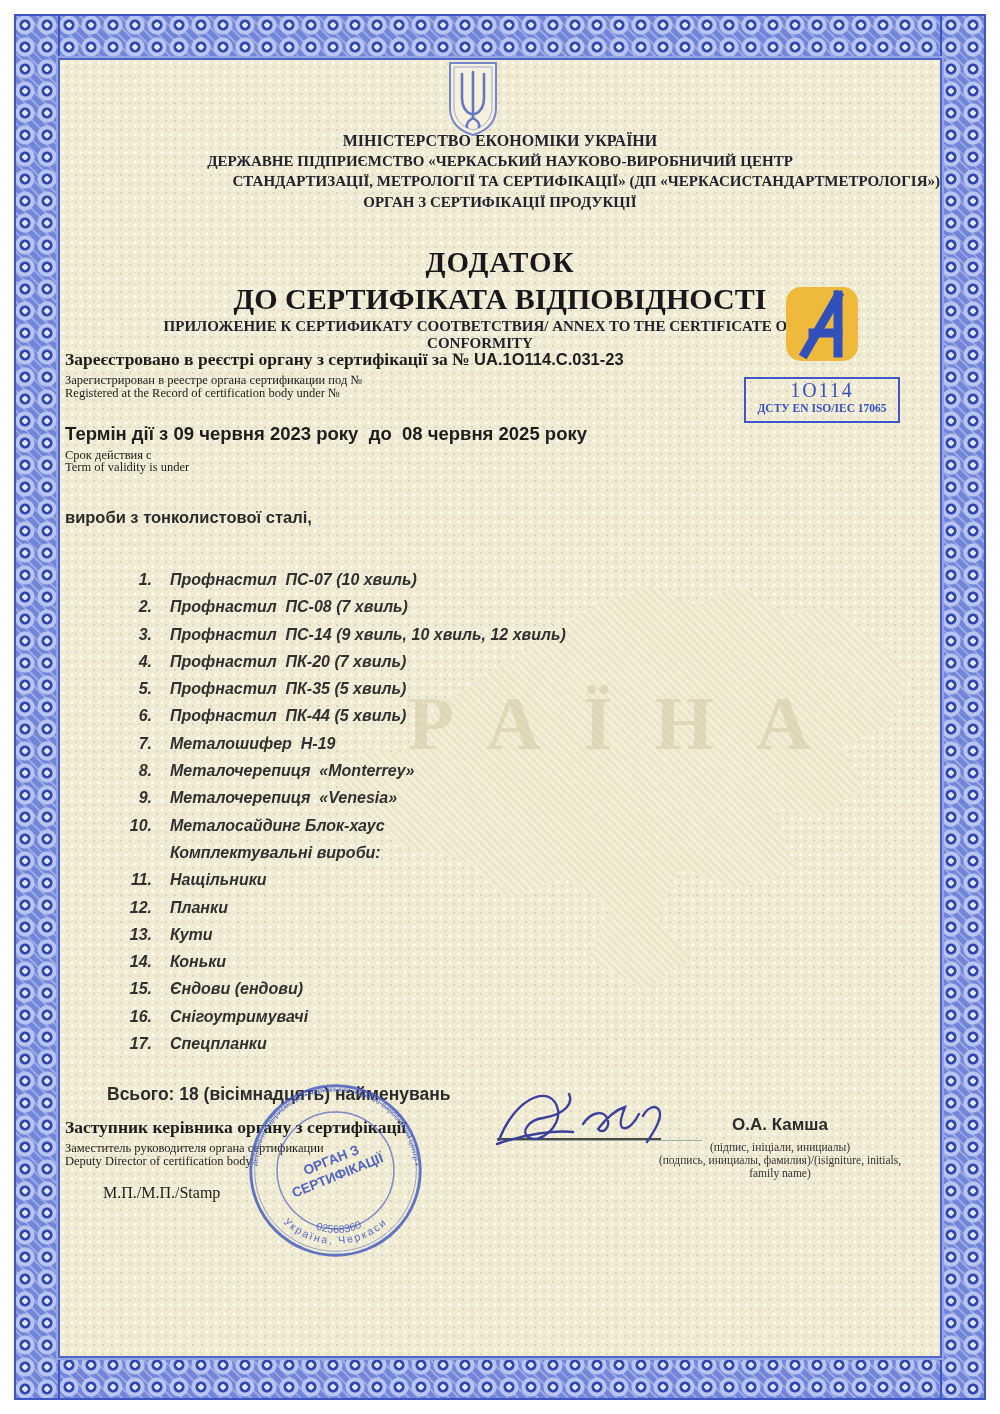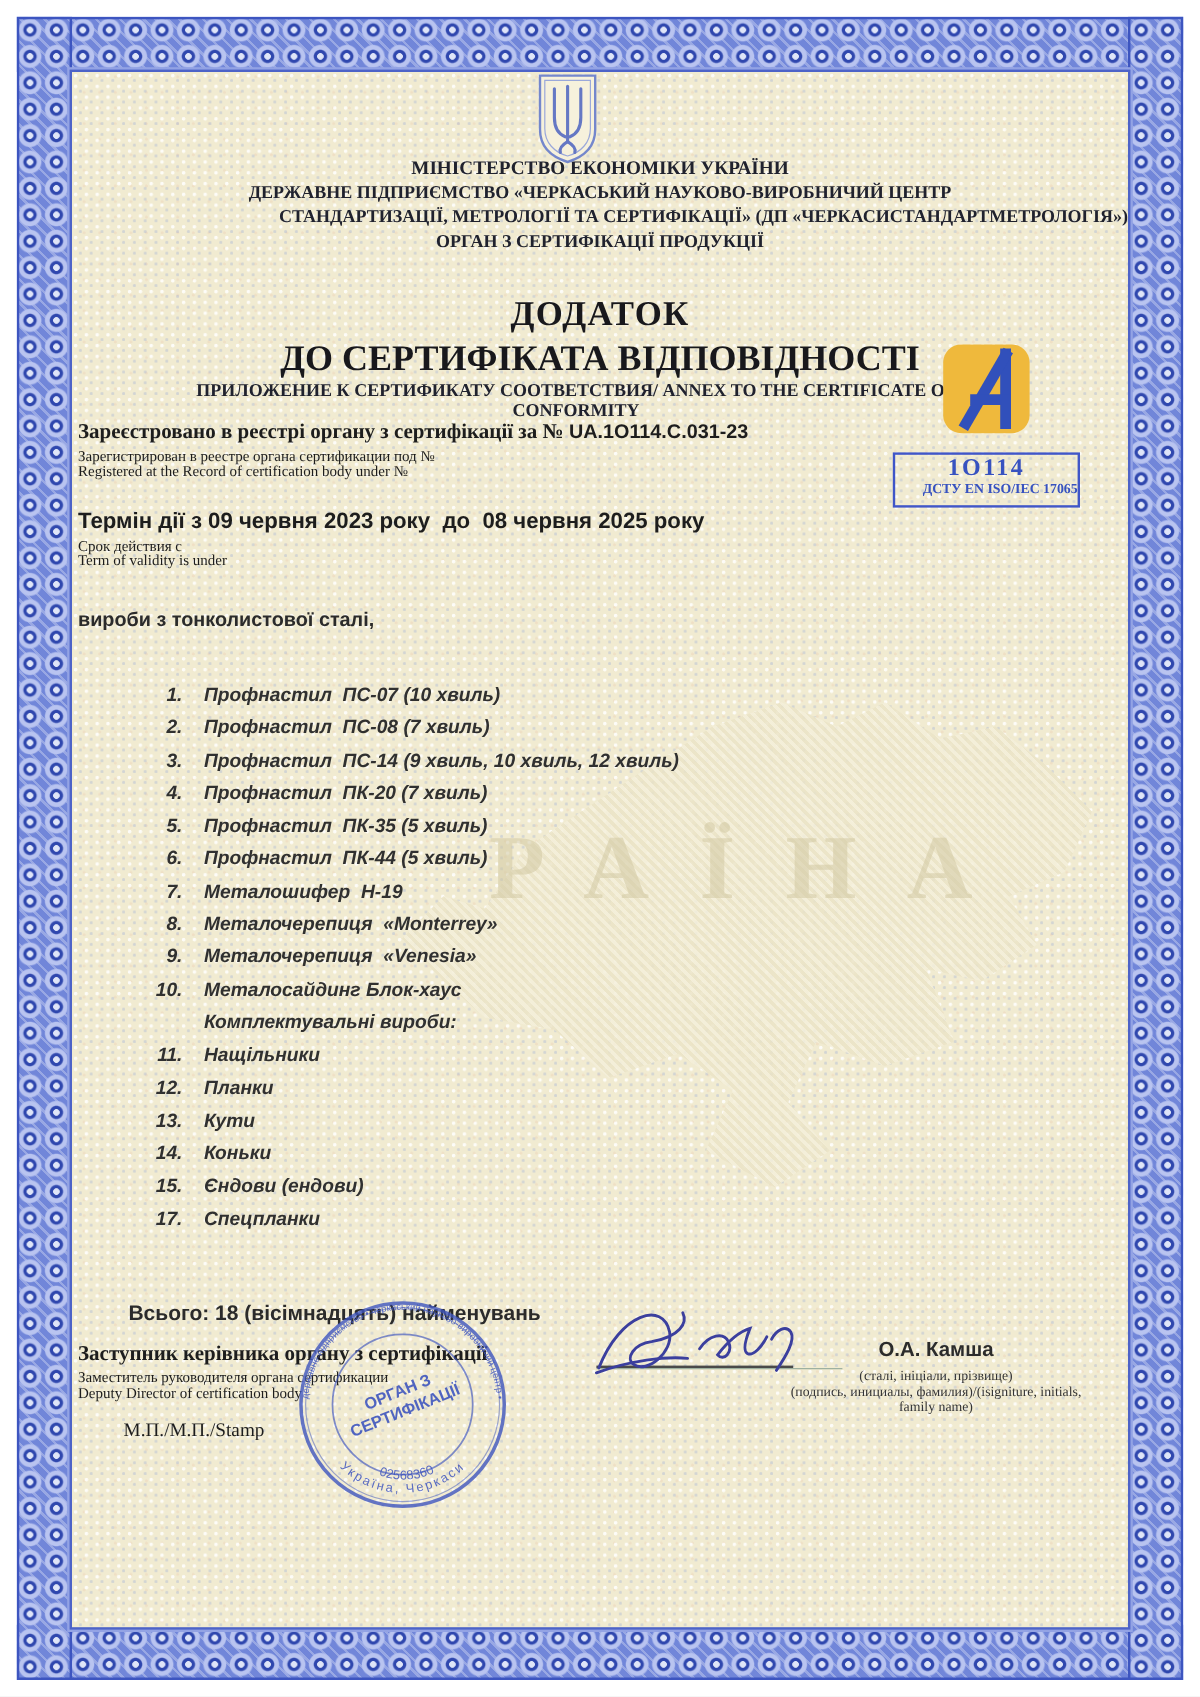--- a/index.html
+++ b/index.html
@@ -62,22 +62,22 @@
   .title3 { top:258px; font-size:15px; font-weight:bold; left:60px; width:720px; text-align:center; color:#20222e; }
   
   .mark-logo {
     left:726px; top:227px; width:72px; height:74px; border-radius:15px;
     background:#efb93c; z-index:3;
   }
   .std-box {
     left:684px; top:317px; width:152px; height:42px; z-index:3;
     border:2px solid #4056c8; text-align:center; color:#3752c0;
   }
-  .std-code { font-size:20px; font-weight:bold; letter-spacing:2px; line-height:22px; }
-  .std-name { font-size:11.5px; font-weight:bold; line-height:14px;text-align:right; }
+  .std-code { font-size:20px; font-weight:normal; letter-spacing:2px; line-height:22px; }
+  .std-name { font-size:11.5px; font-weight:bold; line-height:14px; }
   
   .reg-main { left:5px; top:289px; font-size:17.5px; font-weight:bold; }
   .reg-num  { font-family:"Liberation Sans", sans-serif; font-size:16.5px; }
   .reg-ru   { left:5px; top:313px; font-size:12.5px; }
   .reg-en   { left:5px; top:326px; font-size:12.5px; }
   .val-main { left:5px; top:363px; font-size:18.5px; font-weight:bold; white-space:pre-wrap; }
   .val-ru   { left:5px; top:388px; font-size:12.5px; }
   .val-en   { left:5px; top:400px; font-size:12.5px; }
   .prod1 { left:5px; top:448px; font-size:16.5px; font-weight:bold; color:#2b2b2b; }
   .prod2 { left:5px; top:473px; font-size:16.5px; font-weight:bold; color:#2b2b2b; }
@@ -174,20 +174,21 @@
         <div class="item-row"><span class="item-num">7.</span><span class="item-text">Металошифер  Н-19</span></div>
         <div class="item-row"><span class="item-num">8.</span><span class="item-text">Металочерепиця  «Monterrey»</span></div>
         <div class="item-row"><span class="item-num">9.</span><span class="item-text">Металочерепиця  «Venesia»</span></div>
         <div class="item-row"><span class="item-num">10.</span><span class="item-text">Металосайдинг Блок-хаус</span></div>
         <div class="item-row"><span class="item-num"></span><span class="item-text">Комплектувальні вироби:</span></div>
         <div class="item-row"><span class="item-num">11.</span><span class="item-text">Нащільники</span></div>
         <div class="item-row"><span class="item-num">12.</span><span class="item-text">Планки</span></div>
         <div class="item-row"><span class="item-num">13.</span><span class="item-text">Кути</span></div>
         <div class="item-row"><span class="item-num">14.</span><span class="item-text">Коньки</span></div>
         <div class="item-row"><span class="item-num">15.</span><span class="item-text">Єндови (ендови)</span></div>
+        <div class="item-row"><span class="item-num">16.</span><span class="item-text">Снігоутримувачі</span></div>
         <div class="item-row"><span class="item-num">17.</span><span class="item-text">Спецпланки</span></div>
       </div>
 
     <div class="abs sans total-line">Всього: 18 (вісімнадцять) найменувань</div>
 
     <div class="abs serif sig-title">Заступник керівника органу з сертифікації</div>
     <div class="abs serif sig-ru">Заместитель руководителя органа сертификации</div>
     <div class="abs serif sig-en">Deputy Director of certification body</div>
     <div class="abs serif sig-stamp-label">М.П./М.П./Stamp</div>
 
@@ -219,18 +220,18 @@
         <path d="M2 62 C 30 52 60 48 78 50"></path>
         <path d="M88 42 C 96 30 108 28 112 36 C 116 45 108 53 103 47 C 110 38 120 28 130 25 C 126 35 124 44 128 46 C 133 48 140 40 144 32"></path>
         <path d="M148 34 C 152 26 160 22 164 28 C 168 35 160 48 152 60"></path>
       </g>
     </svg>
     <div class="abs sig-underline"></div>
     <div class="abs sig-underline2"></div>
 
     <div class="abs sig-right">
       <div class="sans sig-name">О.А. Камша</div>
-      <div class="serif sig-cap">(сталі, ініціали, прізвище)</div>
+      <div class="serif sig-cap">(підпис, ініціали, инициалы)</div>
       <div class="serif sig-cap">(подпись, инициалы, фамилия)/(isigniture, initials, family name)</div>
     </div>
 
   </div>
 </div>
 
 </body></html>

